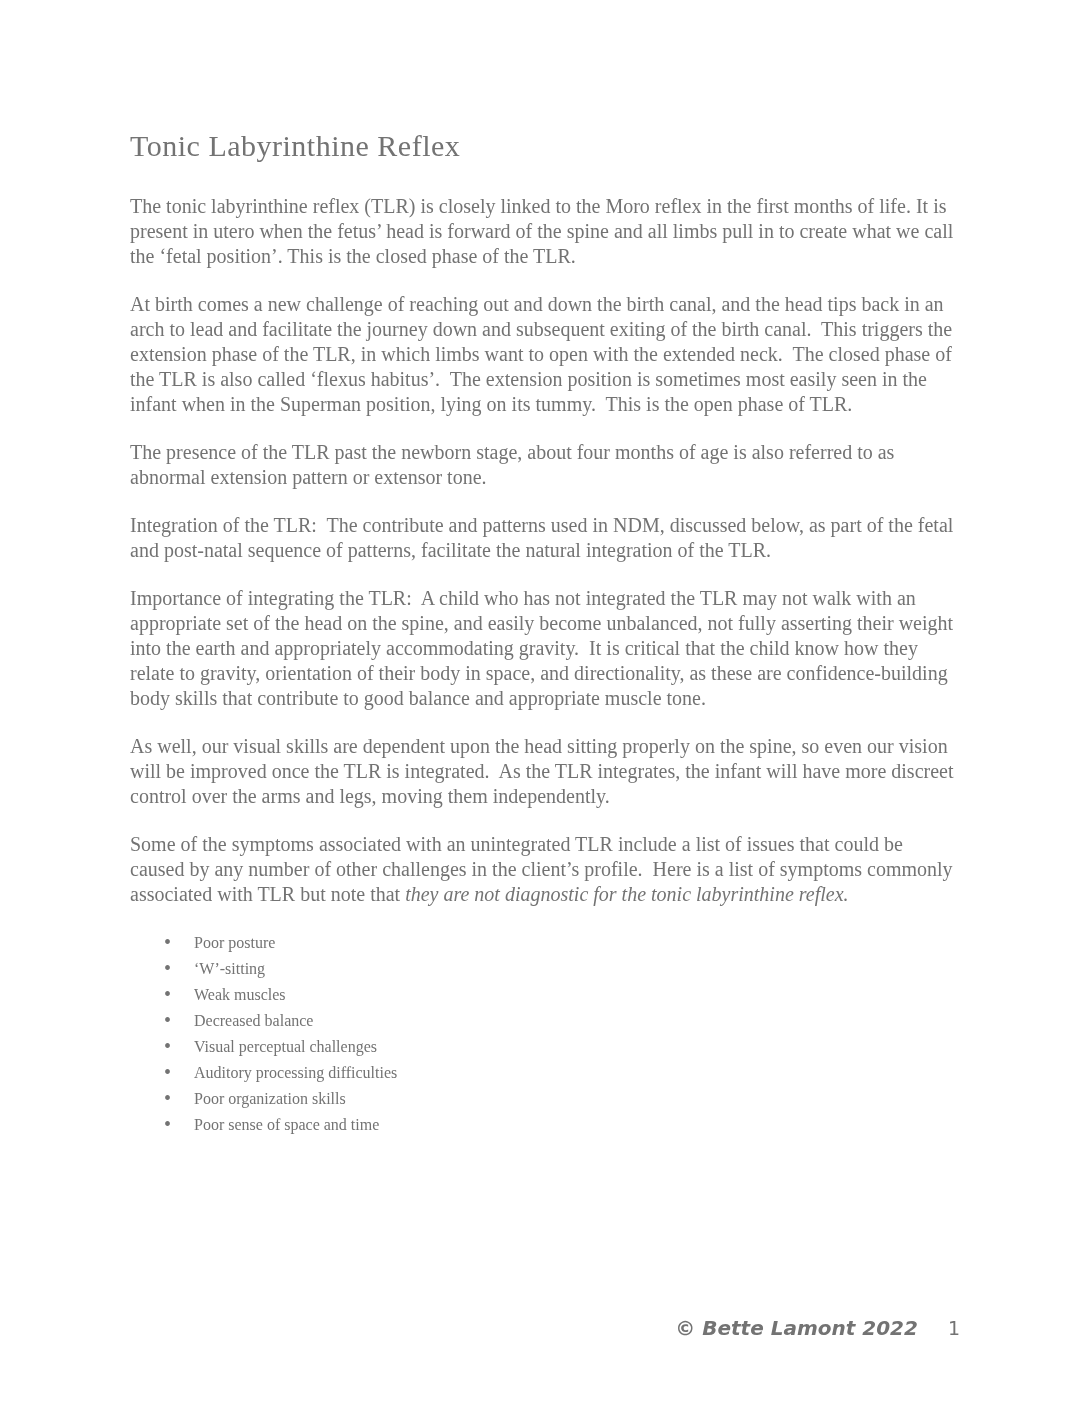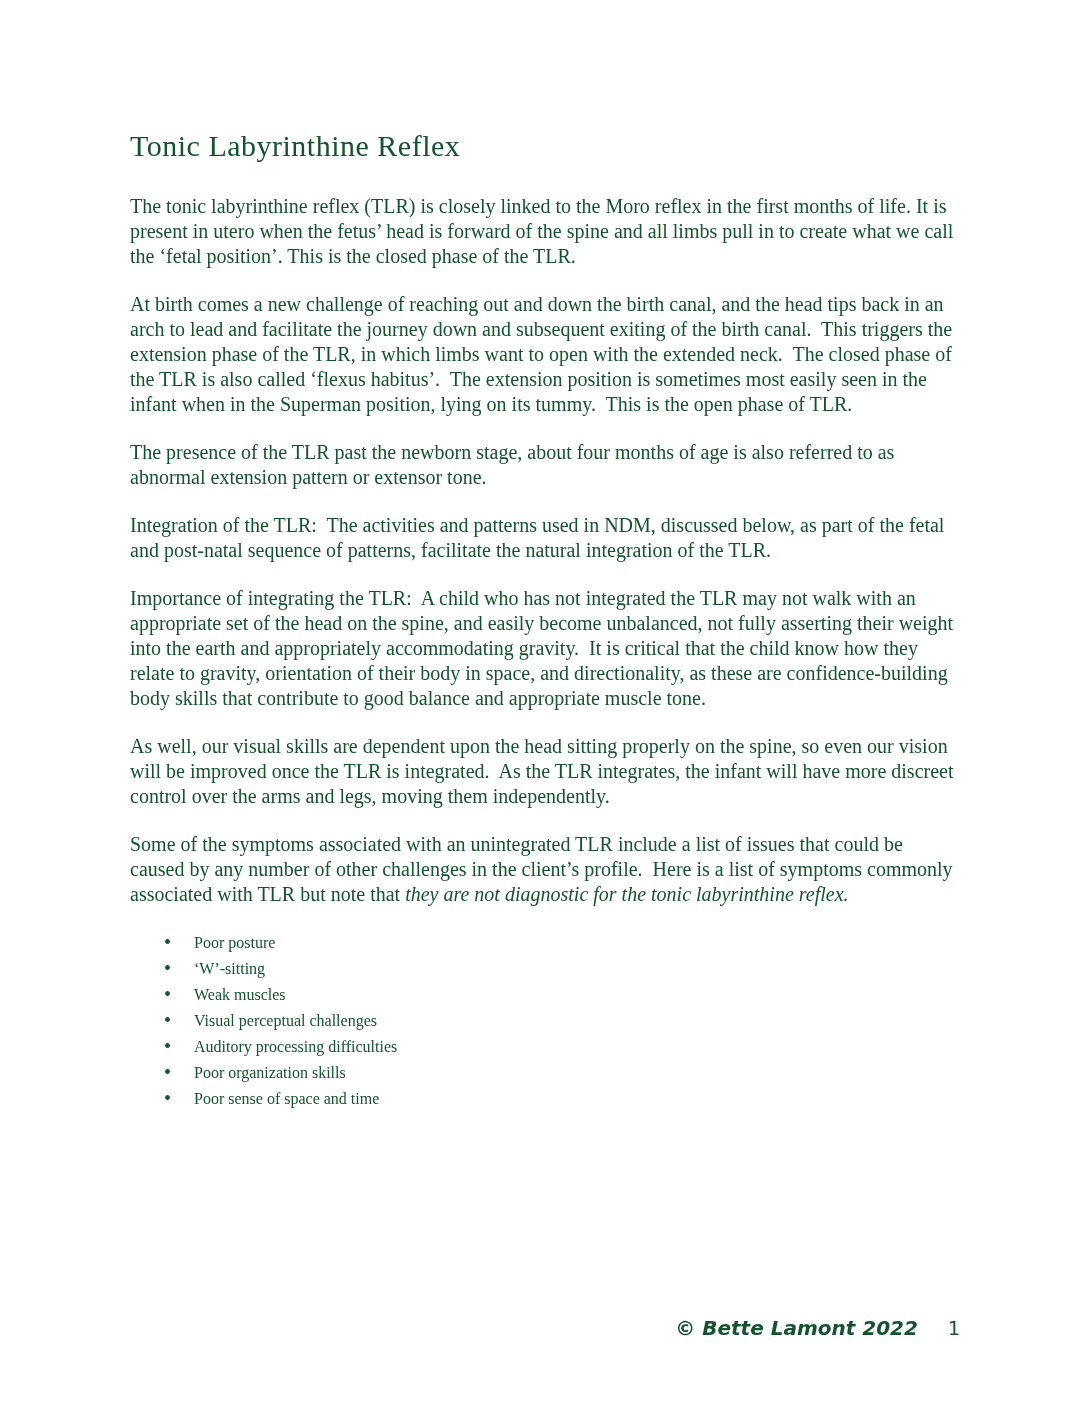--- a/index.html
+++ b/index.html
@@ -5,21 +5,21 @@
   html, body {
     margin: 0;
     padding: 0;
     background: #ffffff;
   }
   .page {
     position: relative;
     width: 1088px;
     height: 1408px;
     background: #ffffff;
-    color: #14532d;
+    color: #737373;
     font-family: "Liberation Serif", serif;
     overflow: hidden;
   }
   .content {
     position: absolute;
     left: 130px;
     top: 131px;
     width: 830px;
   }
   .doc-title {
@@ -86,32 +86,33 @@
 
     <h1 class="doc-title">Tonic Labyrinthine Reflex</h1>
 
     <p class="body-para">The tonic labyrinthine reflex (TLR) is closely linked to the Moro reflex in the first months of life. It is present in utero when the fetus’ head is forward of the spine and all limbs pull in to create what we call the ‘fetal position’. This is the closed phase of the TLR.</p>
 
     <p class="body-para">At birth comes a new challenge of reaching out and down the birth canal, and the head tips back in an arch to lead and facilitate the journey down and subsequent exiting of the birth canal.  This triggers the extension phase of the TLR, in which limbs want to open with the extended neck.  The closed phase of the TLR is also called ‘flexus habitus’.  The extension position is sometimes most easily seen in the infant when in the Superman position, lying on its tummy.  This is the open phase of TLR.</p>
 
     <p class="body-para">The presence of the TLR past the newborn stage, about four months of age is also referred to as abnormal extension pattern or extensor tone.</p>
 
 
-    <p class="body-para">Integration of the TLR:  The activities and patterns used in NDM, discussed below, as part of the fetal and post-natal sequence of patterns, facilitate the natural integration of the TLR.</p>
+    <p class="body-para">Integration of the TLR:  The contribute and patterns used in NDM, discussed below, as part of the fetal and post-natal sequence of patterns, facilitate the natural integration of the TLR.</p>
 
     <p class="body-para">Importance of integrating the TLR:  A child who has not integrated the TLR may not walk with an appropriate set of the head on the spine, and easily become unbalanced, not fully asserting their weight into the earth and appropriately accommodating gravity.  It is critical that the child know how they relate to gravity, orientation of their body in space, and directionality, as these are confidence-building body skills that contribute to good balance and appropriate muscle tone.</p>
 
     <p class="body-para">As well, our visual skills are dependent upon the head sitting properly on the spine, so even our vision will be improved once the TLR is integrated.  As the TLR integrates, the infant will have more discreet control over the arms and legs, moving them independently.</p>
 
     <p class="body-para"><span>Some of the symptoms associated with an unintegrated TLR include a list of issues that could be caused by any number of other challenges in the client’s profile.  Here is a list of symptoms commonly associated with TLR but note that </span><span class="emphasis">they are not diagnostic for the tonic labyrinthine reflex.</span></p>
 
     <ul class="symptom-list">
       <li>Poor posture</li>
       <li>‘W’-sitting</li>
       <li>Weak muscles</li>
+      <li>Decreased balance</li>
       <li>Visual perceptual challenges</li>
       <li>Auditory processing difficulties</li>
       <li>Poor organization skills</li>
       <li>Poor sense of space and time</li>
     </ul>
 
   </div>
 
   <div class="footer">
     <span class="copyright">© Bette Lamont 2022</span>

